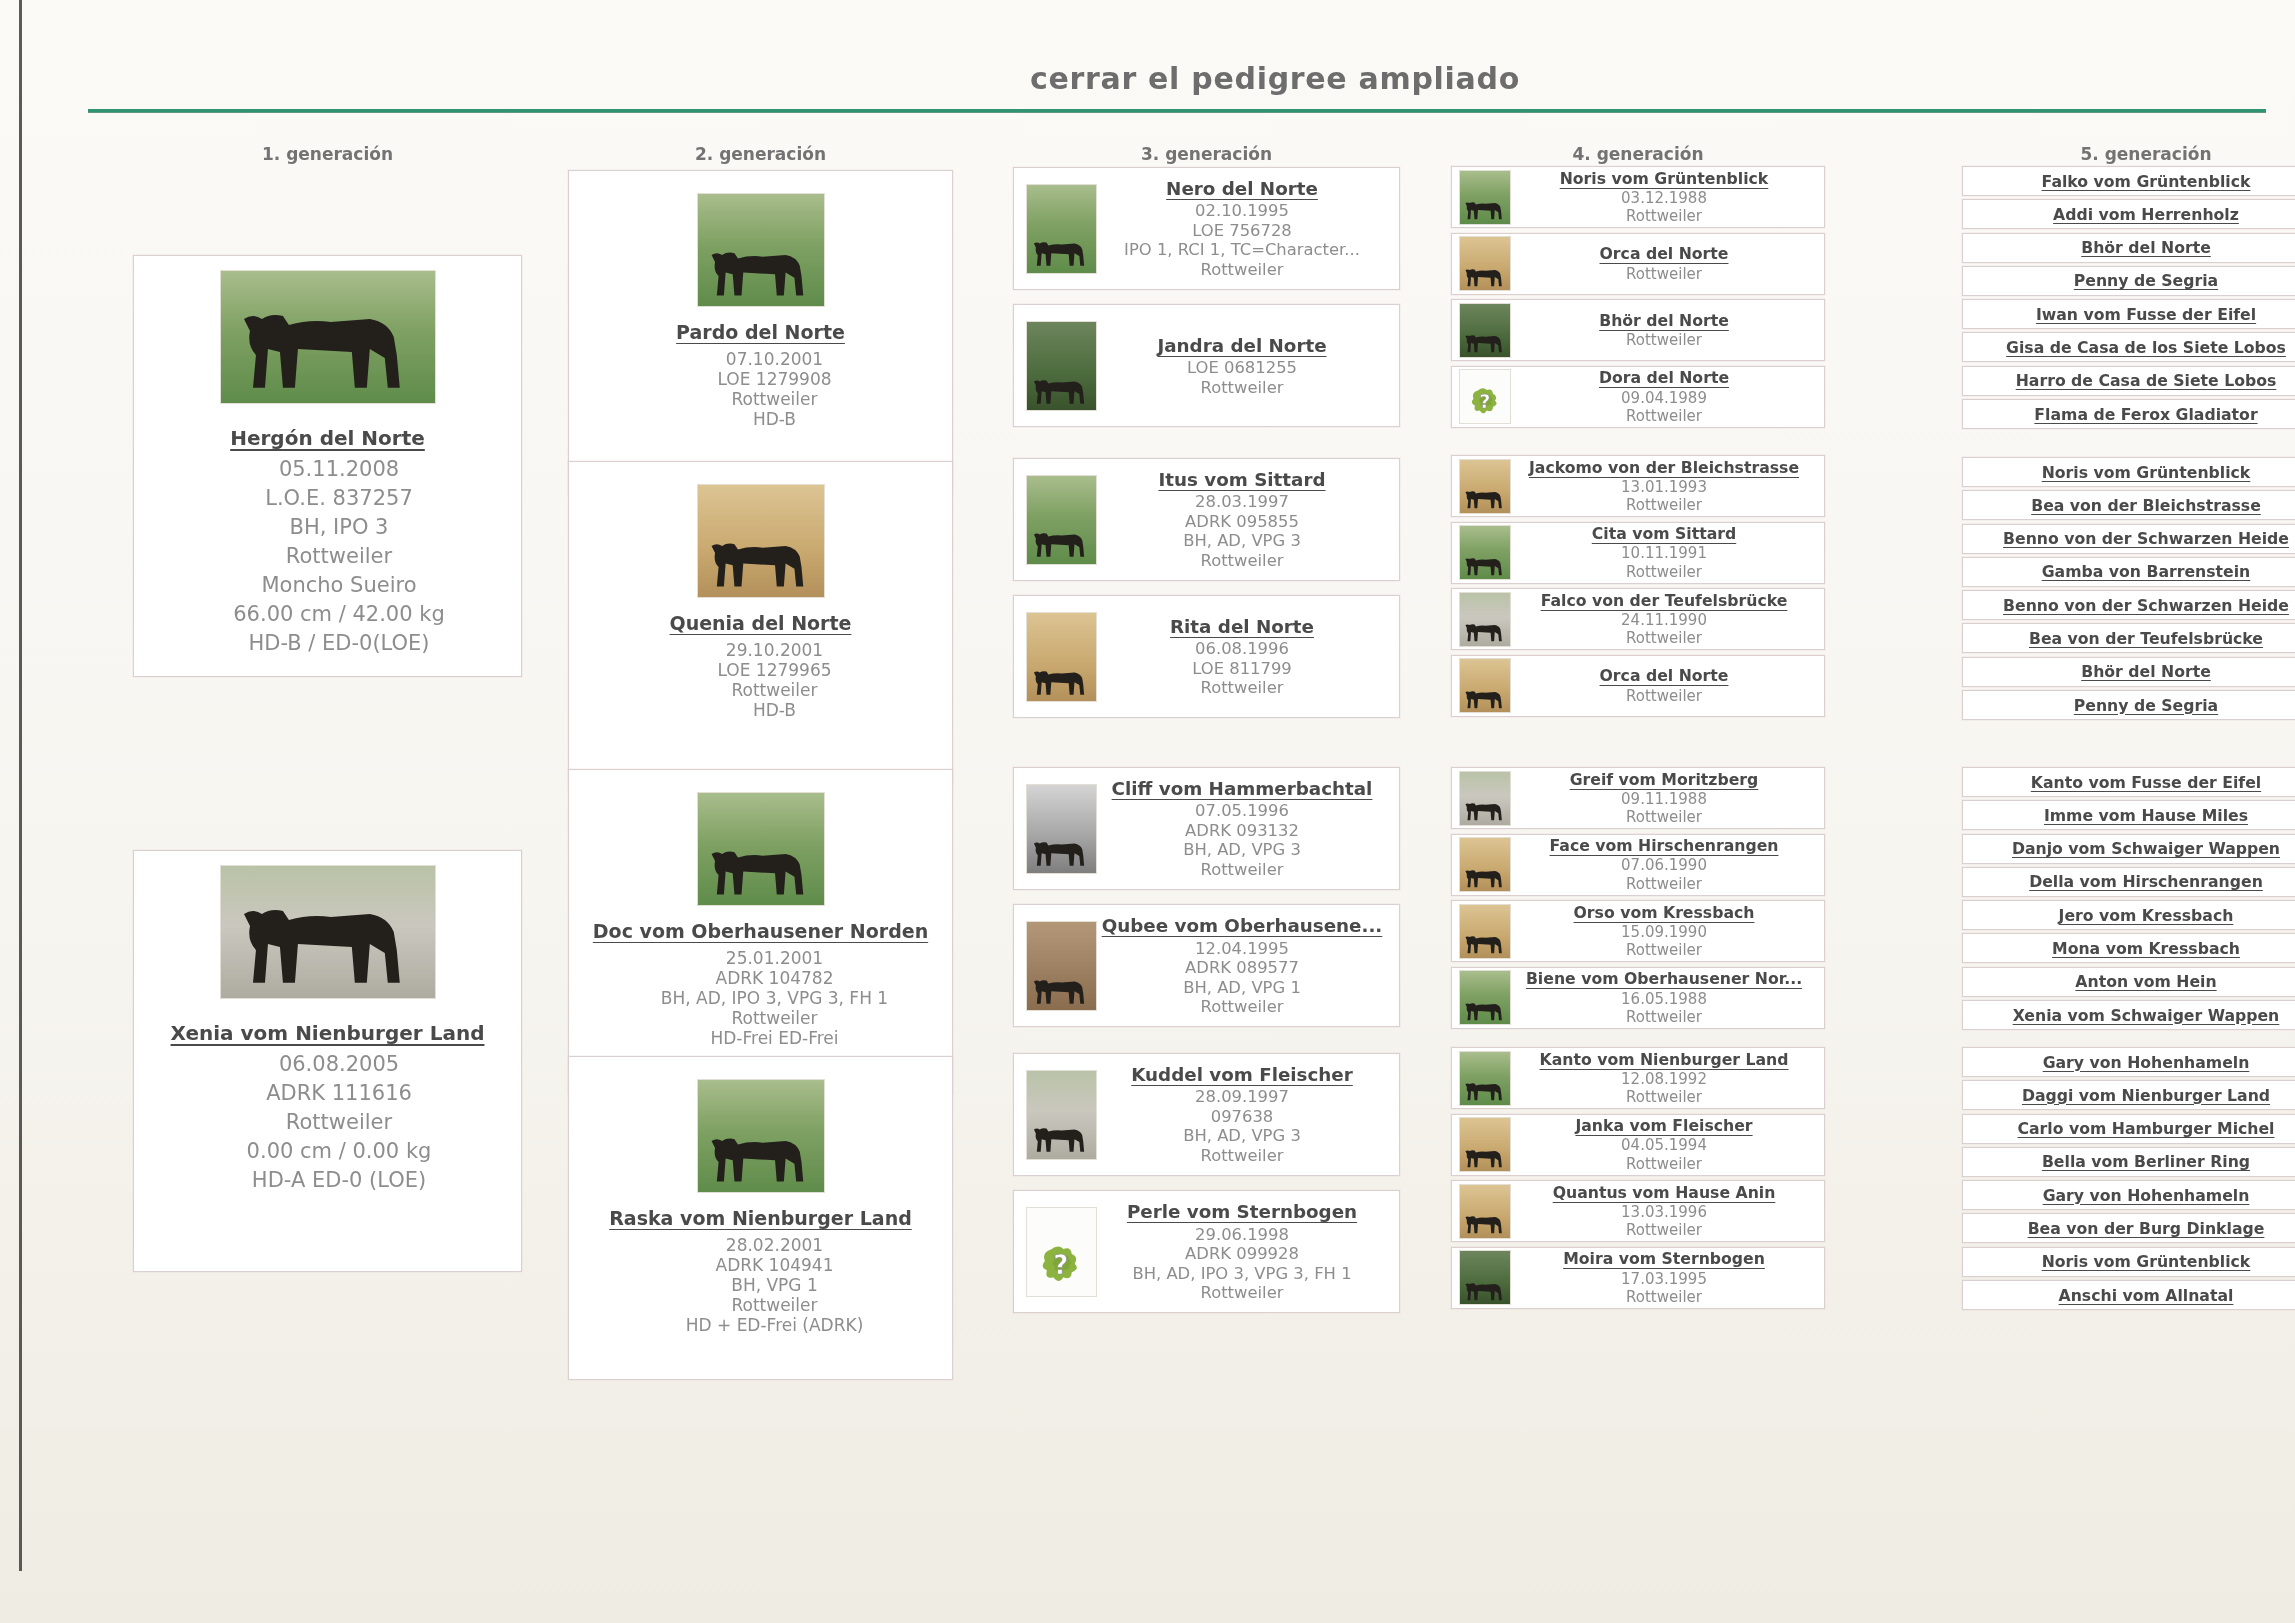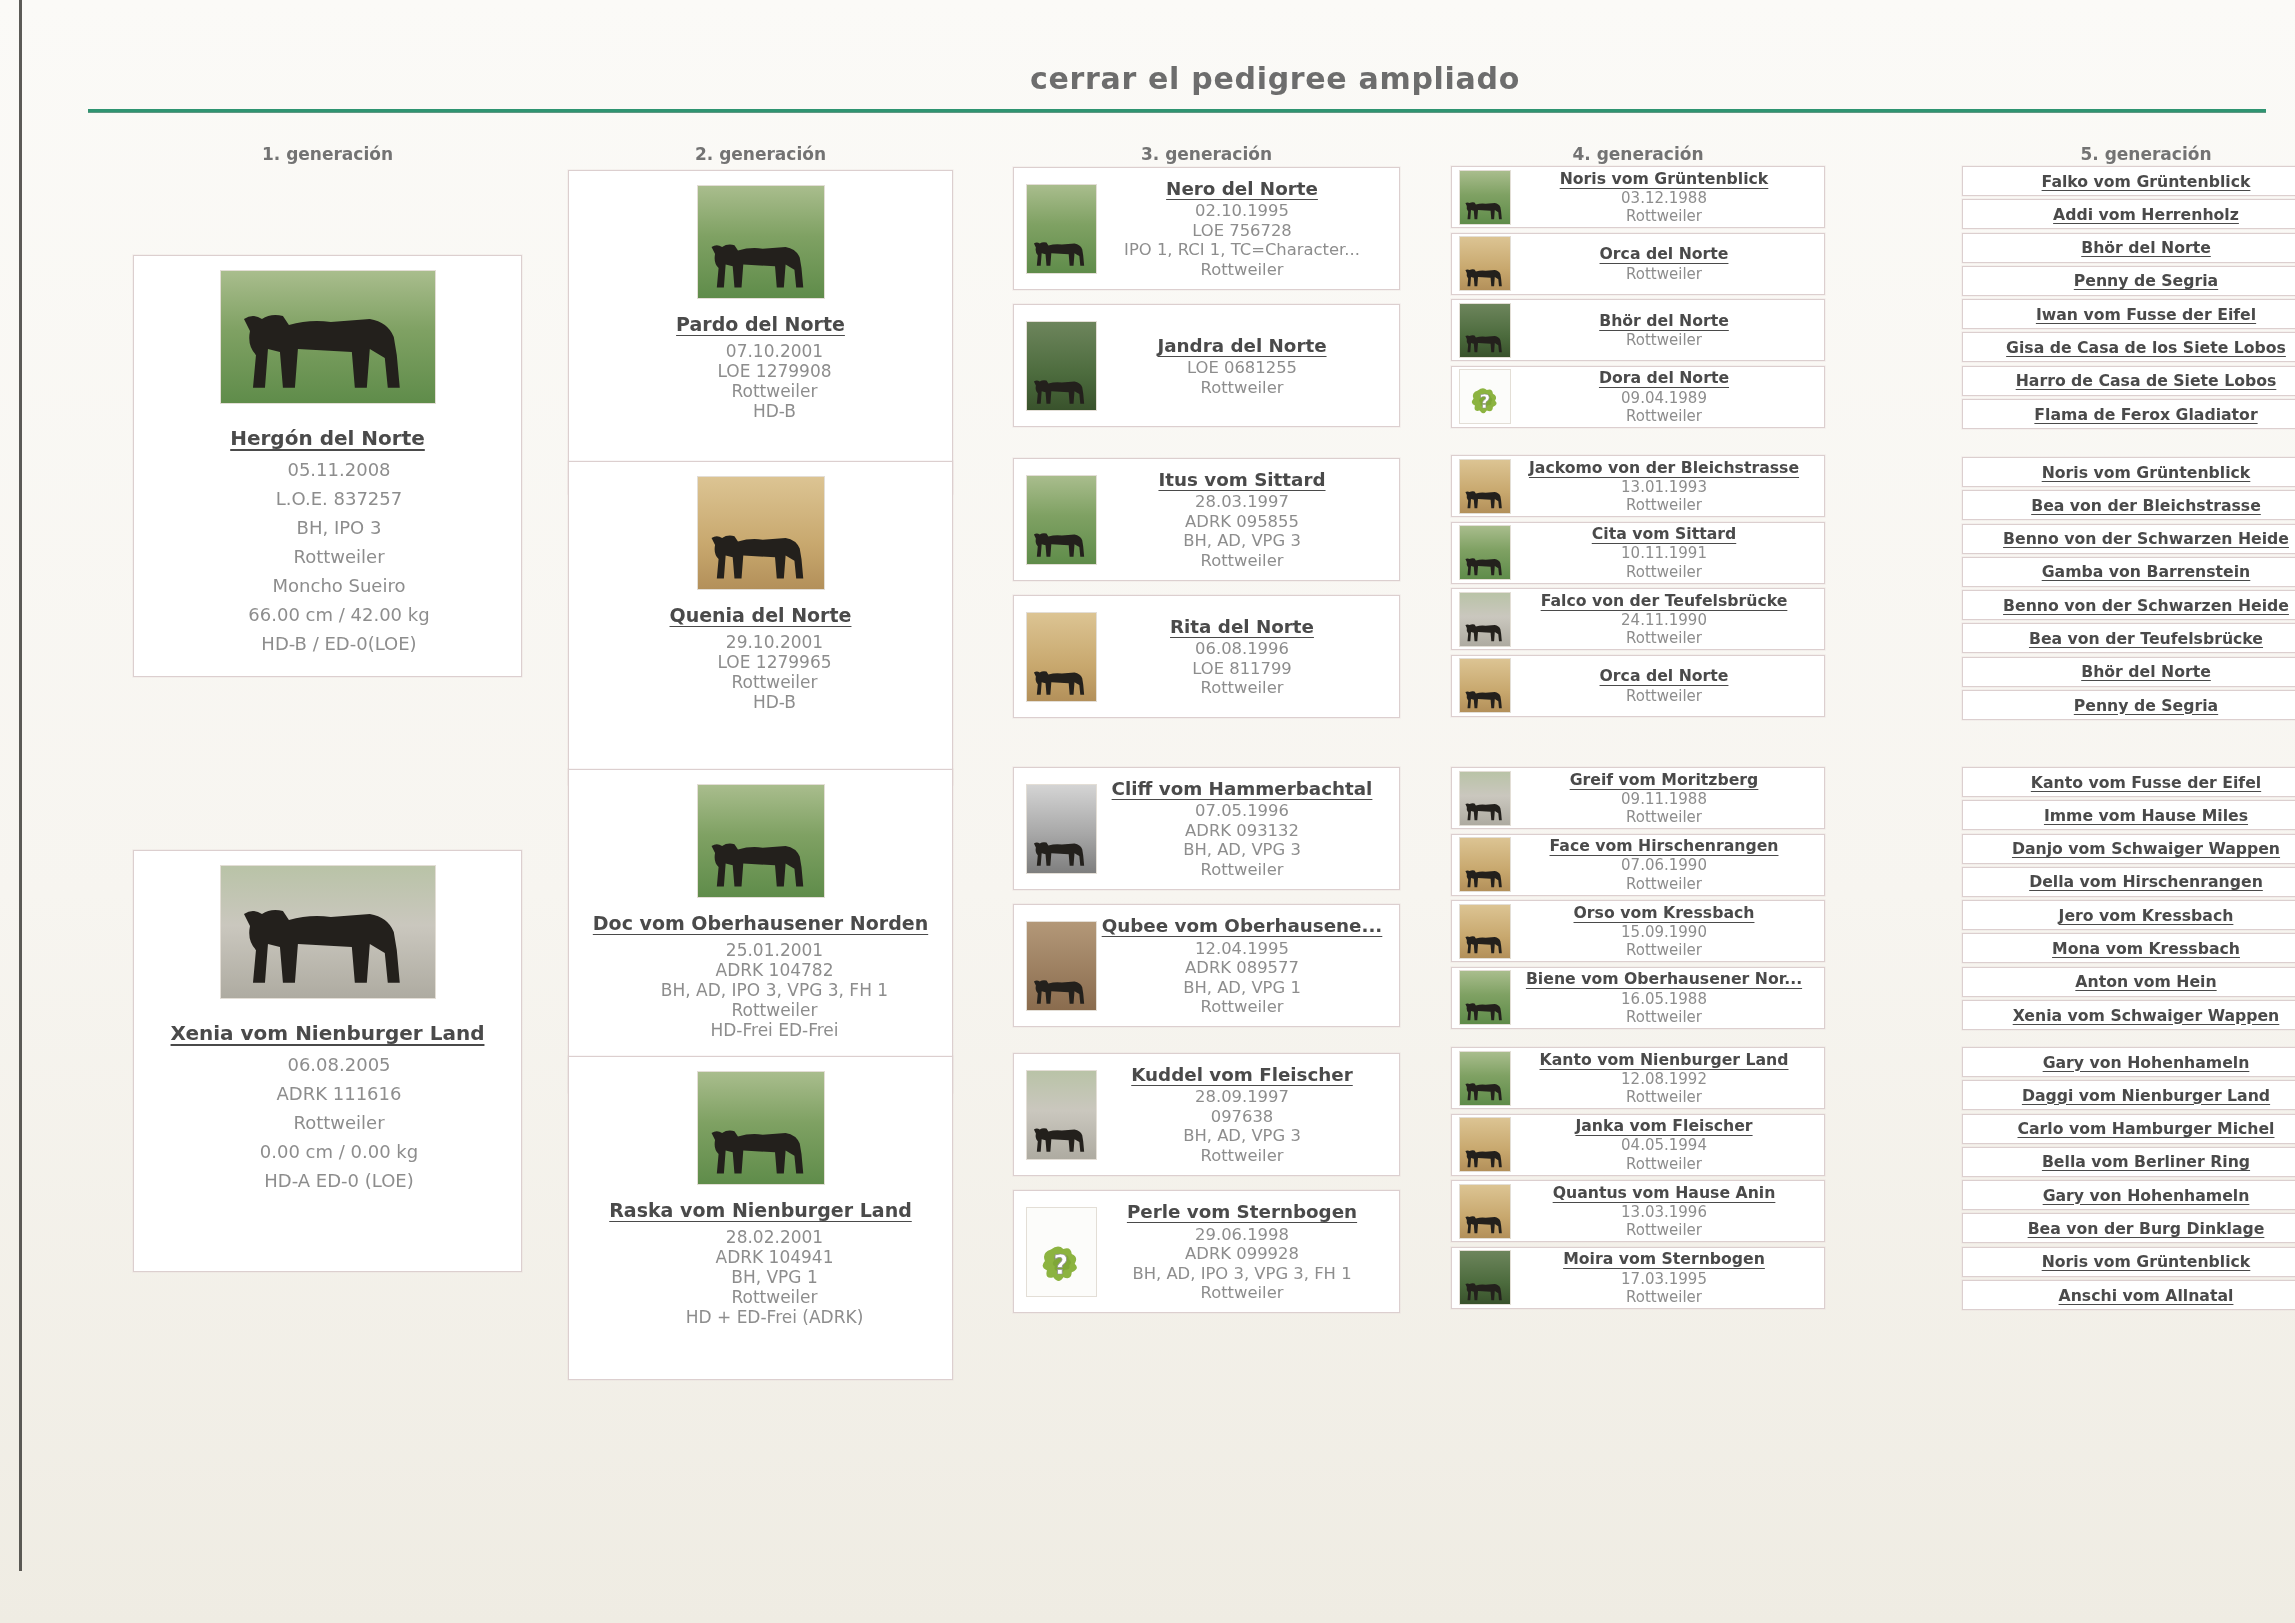--- a/index.html
+++ b/index.html
@@ -28,23 +28,23 @@
     background:#fff;border:0.7px solid #dccfcf;box-sizing:border-box;position:relative;
     box-shadow:0 0 0 0.7px rgba(222,206,206,.25);
   }
   .dname{color:#4a4a4a;font-weight:bold;text-decoration:underline;text-underline-offset:3.9px;cursor:pointer;display:inline-block;}
   .dline{color:#8d8d8d;}
   
   .t-large{height:422px;padding-top:14.4px;}
   .t-large .photo{margin:0 auto;width:216px;height:134px;}
   .t-large .info{margin-top:21.6px;text-align:center;}
   .t-large .dname{font-size:20px;margin-bottom:5.2px;}
-  .t-large .dline{font-size:18px;line-height:29px;padding-left:23px;}
-  
-  .t-medium{height:324px;padding-top:14px;}
+  .t-large .dline{font-size:21px;line-height:29px;padding-left:23px;}
+  
+  .t-medium{height:324px;padding-top:22px;}
   .t-medium .photo{margin:0 auto;width:128px;height:114px;}
   .t-medium .info{margin-top:14.4px;text-align:center;}
   .t-medium .dname{font-size:19px;margin-bottom:5.2px;}
   .t-medium .dline{font-size:17px;line-height:20px;margin-left:28px;}
   
   .t-side{height:123px;margin-bottom:14.4px;display:flex;align-items:center;padding:0 11.8px;}
   .t-side .photo{width:71px;height:90px;flex:0 0 auto;}
   .t-side .info{flex:1;text-align:center;}
   .t-side .dname{font-size:18.3px;margin-bottom:2.6px;}
   .t-side .dline{font-size:16.4px;line-height:19.6px;text-align:center;}

